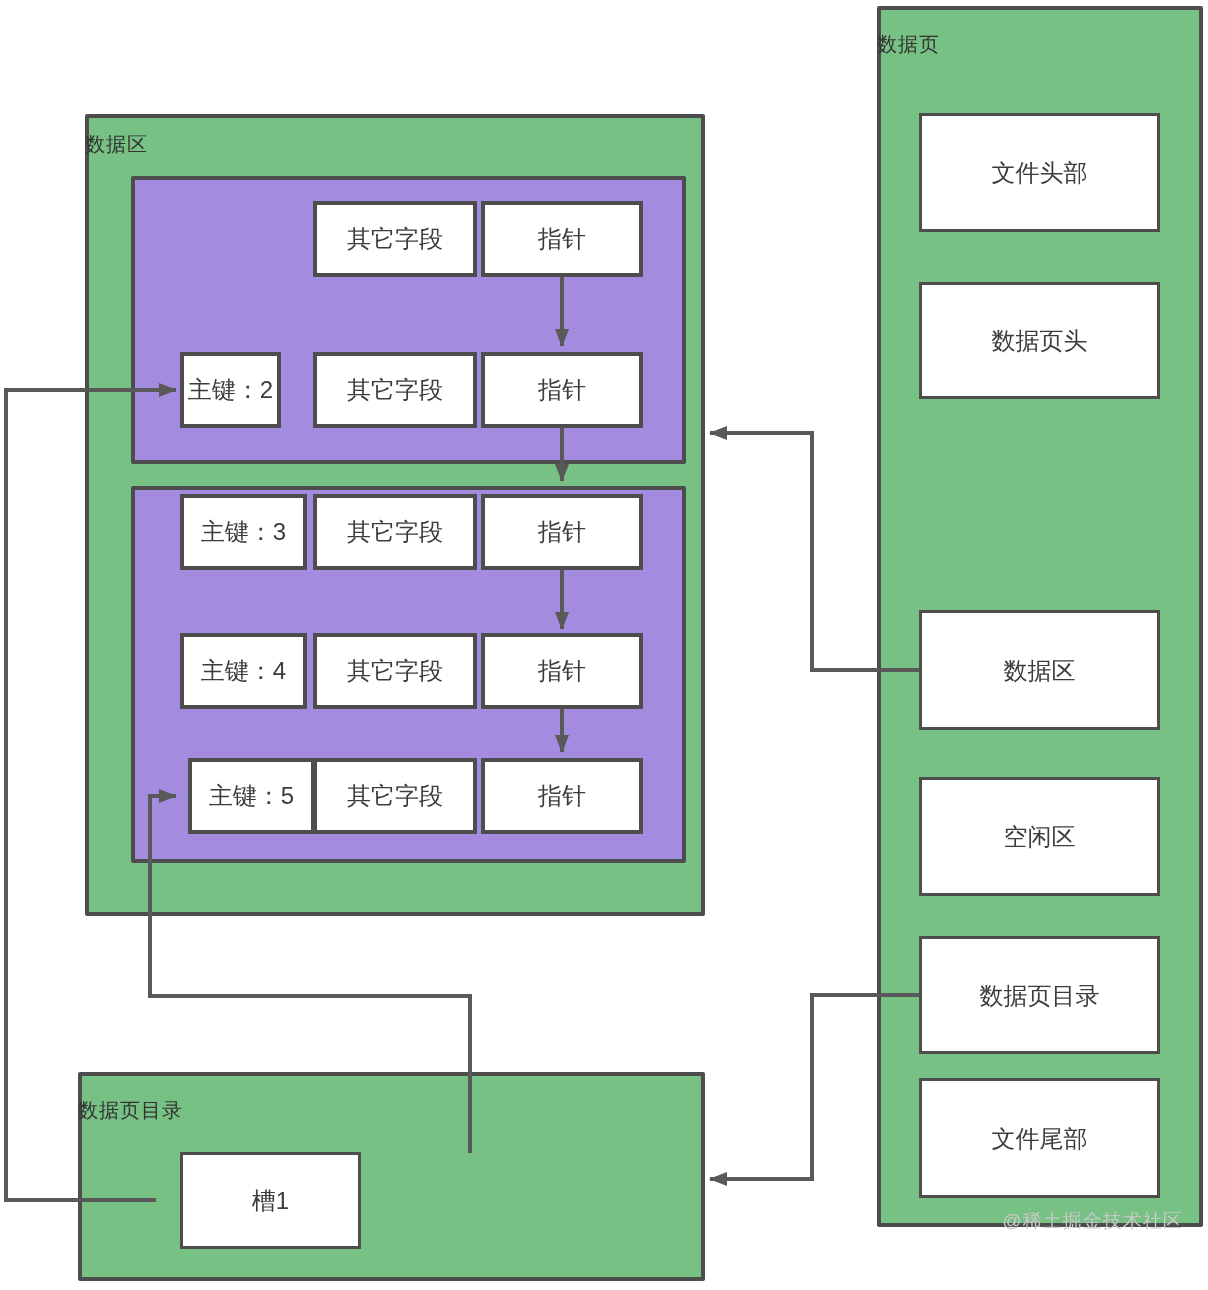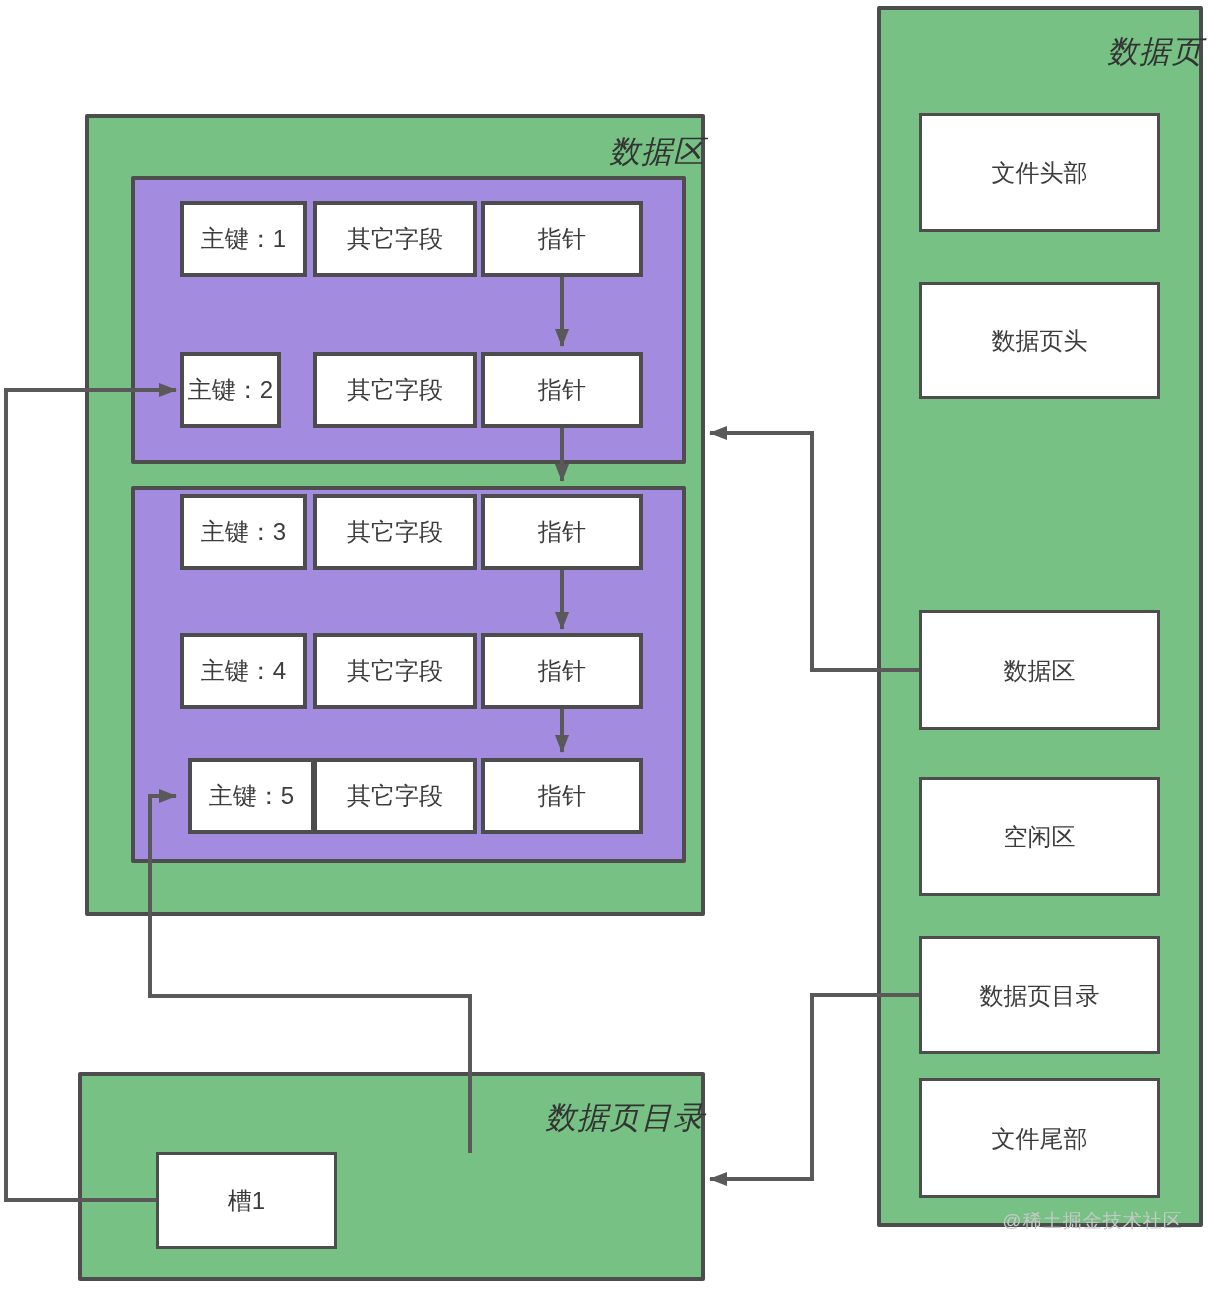--- a/index.html
+++ b/index.html
@@ -13,44 +13,43 @@
   }
   .abs{position:absolute;box-sizing:border-box;}
   .gbox{background:var(--green);border:4px solid var(--border);border-radius:2px;}
   .pbox{background:var(--purple);border:4px solid var(--border);border-radius:2px;}
   .wcell{
     background:var(--white);border:4px solid var(--border);
     display:flex;align-items:center;justify-content:center;
     font-size:24px;color:var(--text);white-space:nowrap;
   }
   .wsec{border-width:3px;flex-direction:column;line-height:47px;}
-  .slot{border-width:3px;}
+  .slot{border-width:3px;margin-left:24px;}
   .boxtitle{
-    text-align:right;font-size:31px;color:#333;letter-spacing:1px;font-style:italic;
+    text-align:left;font-size:20px;color:#333;letter-spacing:1px;
   }
   #watermark{
     font-size:19px;color:var(--watermark);text-align:center;letter-spacing:1px;
   }
   #wires{position:absolute;left:0;top:0;pointer-events:none;}
   #wires .wire{stroke:var(--line);stroke-width:4;fill:none;}
   #wires .arrowhead{fill:var(--line);stroke:none;}
 </style>
 </head>
 <body>
 
 <div id="canvas">
 
   <div class="abs gbox" style="left:85px;top:114px;width:620px;height:802px"></div>
   <div class="abs boxtitle" style="left:85px;top:131px;width:620px">数据区</div>
 
   <div class="abs pbox" style="left:131px;top:176px;width:555px;height:288px"></div>
 
   <div class="abs pbox" style="left:131px;top:486px;width:555px;height:377px"></div>
 
-  <div class="abs wcell" style="left:180px;top:201px;width:127px;height:76px">主键：1</div>
   <div class="abs wcell" style="left:313px;top:201px;width:164px;height:76px">其它字段</div>
   <div class="abs wcell" style="left:481px;top:201px;width:162px;height:76px">指针</div>
 
   <div class="abs wcell" style="left:180px;top:352px;width:101px;height:76px">主键：2</div>
   <div class="abs wcell" style="left:313px;top:352px;width:164px;height:76px">其它字段</div>
   <div class="abs wcell" style="left:481px;top:352px;width:162px;height:76px">指针</div>
 
   <div class="abs wcell" style="left:180px;top:494px;width:127px;height:76px">主键：3</div>
   <div class="abs wcell" style="left:313px;top:494px;width:164px;height:76px">其它字段</div>
   <div class="abs wcell" style="left:481px;top:494px;width:162px;height:76px">指针</div>

